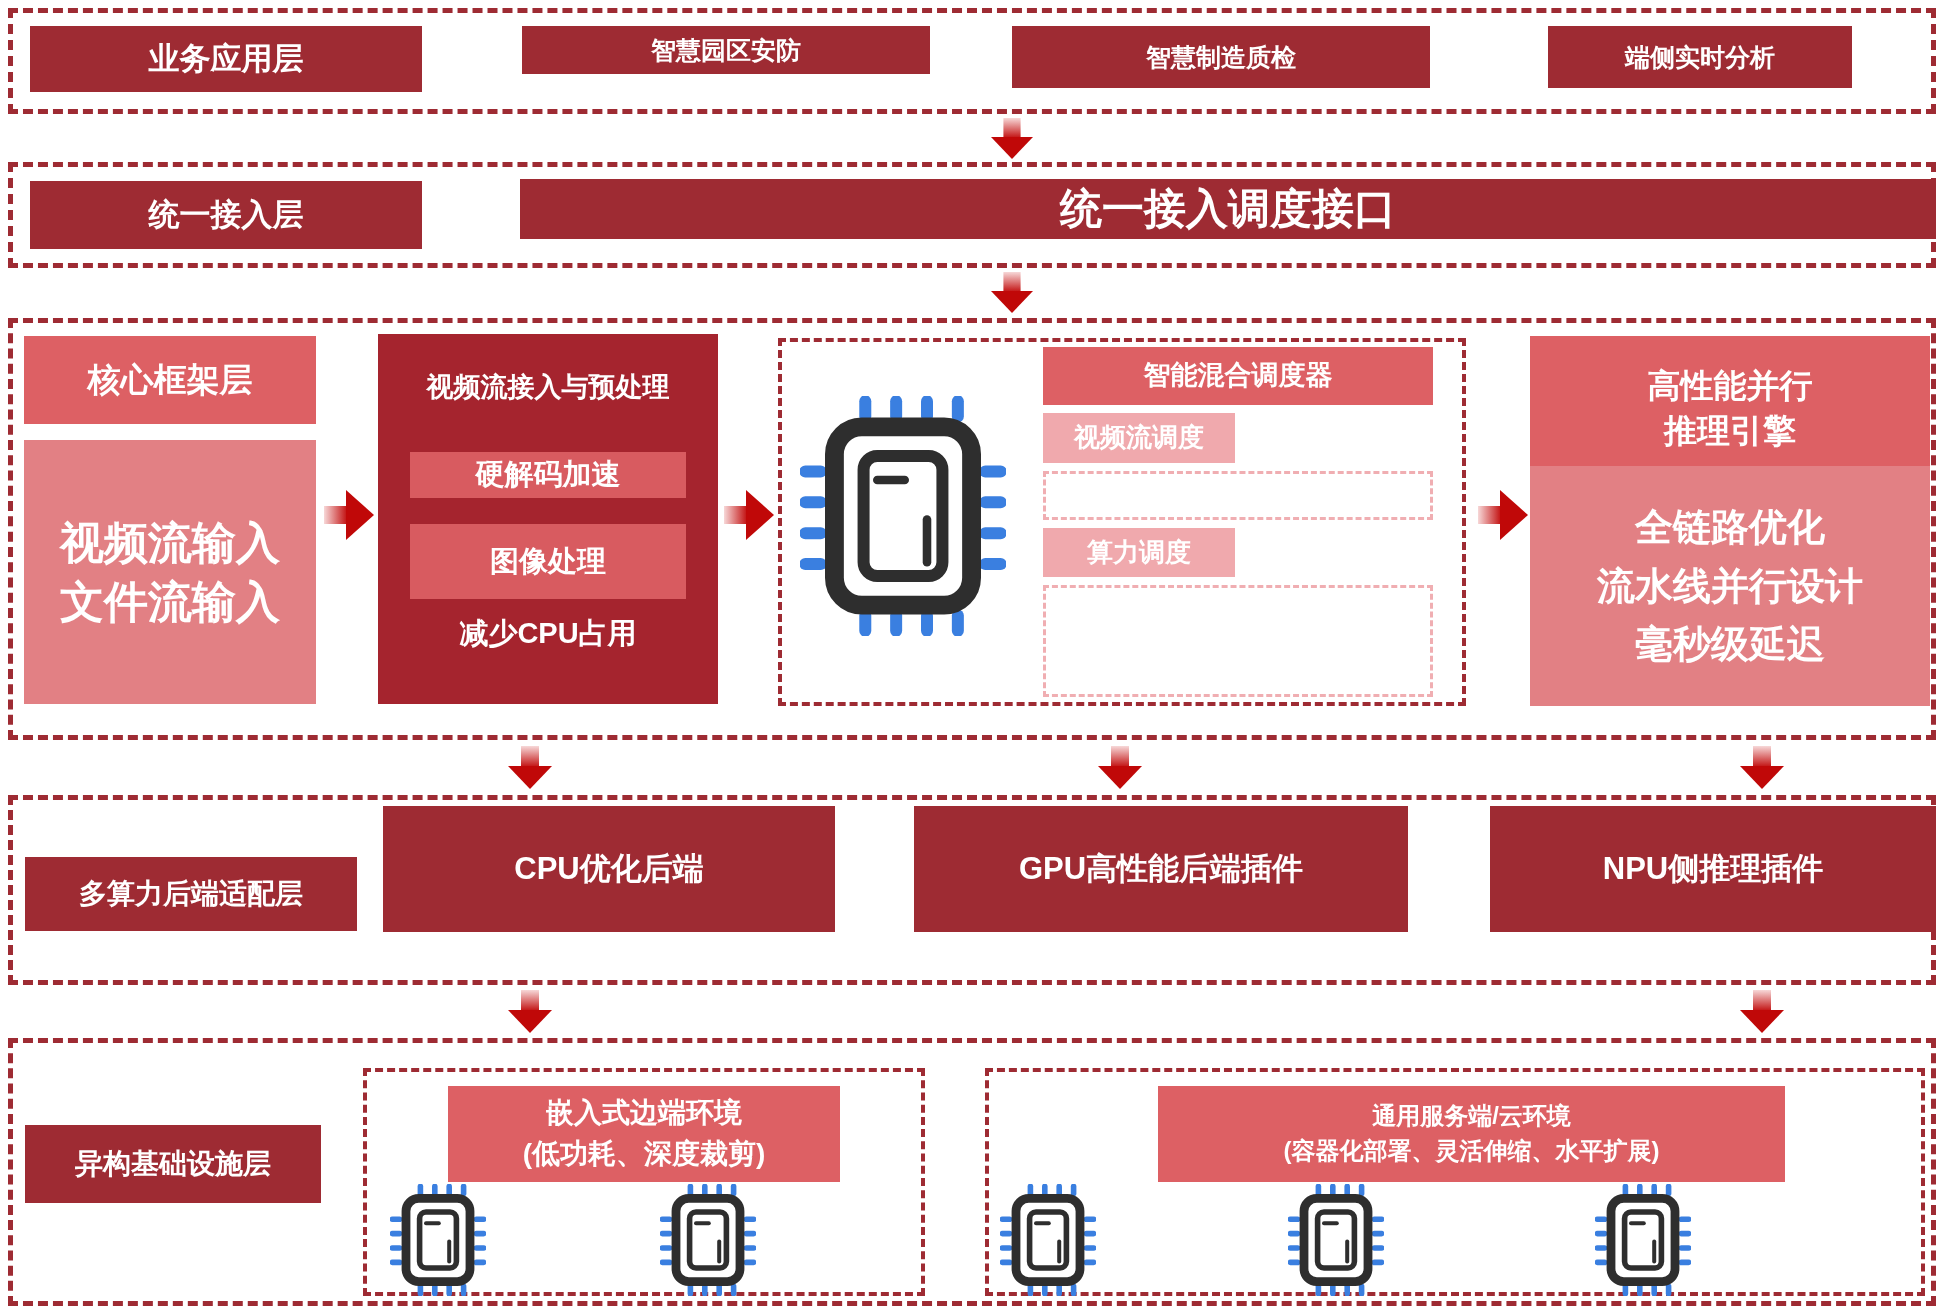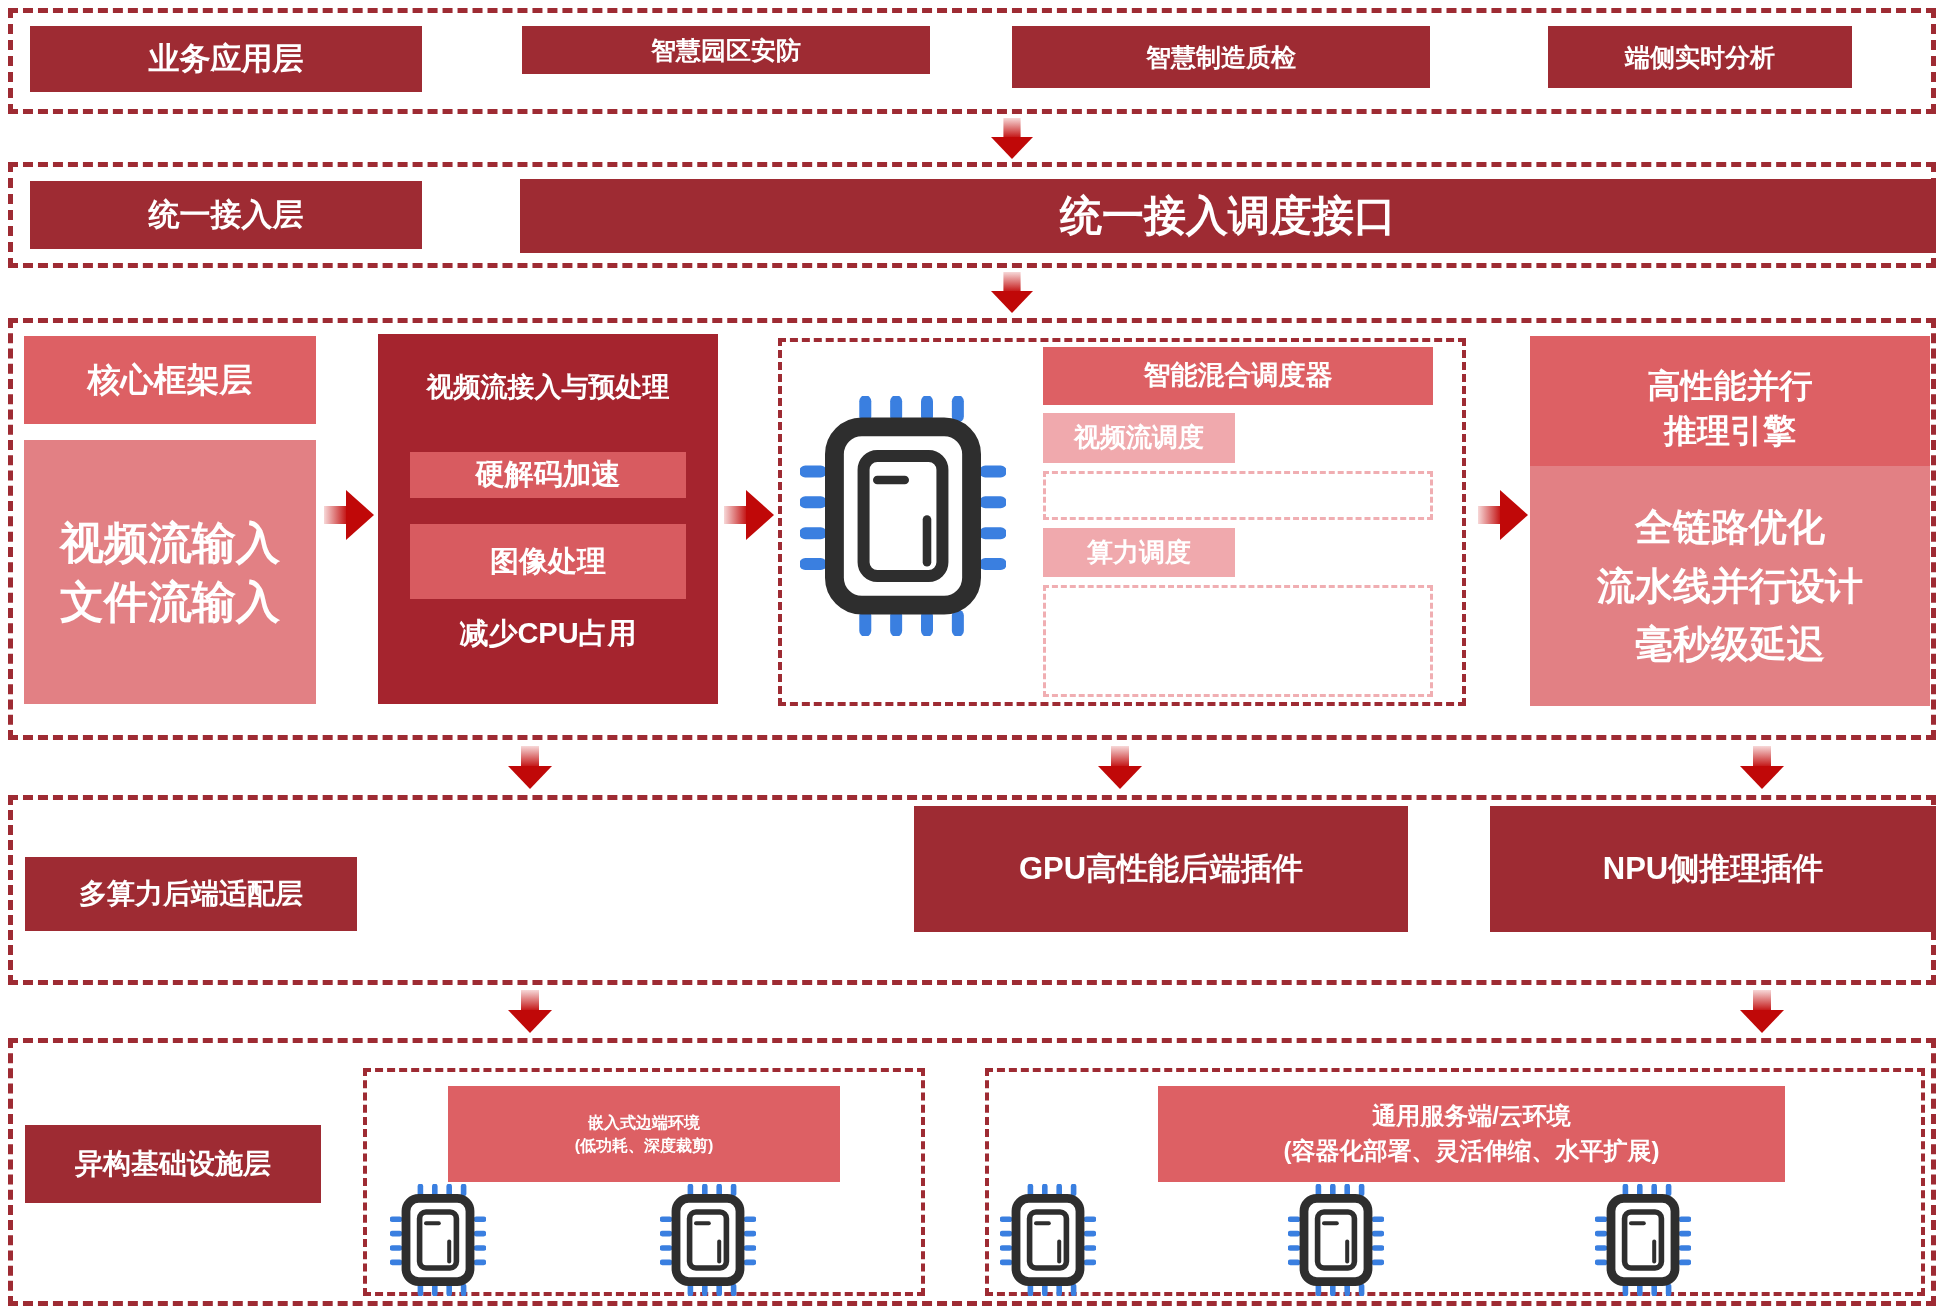--- a/index.html
+++ b/index.html
@@ -79,21 +79,21 @@
     <div class="abs solid bg-dark" style="left:999px;top:13px;width:418px;height:62px;font-size:25px">智慧制造质检</div>
     <div class="abs solid bg-dark" style="left:1535px;top:13px;width:304px;height:62px;font-size:25px">端侧实时分析</div>
   </div>
 
   <svg class="arrow-svg" style="left:988px;top:118px" width="48" height="42">
       <use href="#arrow-down"></use>
     </svg>
 
   <div class="sect" style="left:8px;top:162px;width:1928px;height:106px">
     <div class="abs solid bg-dark" style="left:17px;top:14px;width:392px;height:68px;font-size:31px">统一接入层</div>
-    <div class="abs solid bg-dark" style="left:507px;top:12px;width:1416px;height:74px;font-size:42px">统一接入调度接口</div>
+    <div class="abs solid bg-dark" style="left:507px;top:12px;width:1416px;height:60px;font-size:42px">统一接入调度接口</div>
   </div>
 
   <svg class="arrow-svg" style="left:988px;top:272px" width="48" height="42">
       <use href="#arrow-down"></use>
     </svg>
 
   <div class="sect" style="left:8px;top:318px;width:1928px;height:422px">
     <div class="abs solid bg-mid" style="left:11px;top:13px;width:292px;height:88px;font-size:33px">核心框架层</div>
 
     <div class="abs solid bg-light" style="left:11px;top:117px;width:292px;height:264px;font-size:44px;line-height:1.35">
@@ -149,36 +149,37 @@
     </svg>
   <svg class="arrow-svg" style="left:1096px;top:746px" width="48" height="44">
       <use href="#arrow-down"></use>
     </svg>
   <svg class="arrow-svg" style="left:1738px;top:746px" width="48" height="44">
       <use href="#arrow-down"></use>
     </svg>
 
   <div class="sect" style="left:8px;top:795px;width:1928px;height:190px">
     <div class="abs solid bg-dark" style="left:12px;top:57px;width:332px;height:74px;font-size:28px">多算力后端适配层</div>
+    <div class="abs solid bg-dark" style="left:370px;top:6px;width:452px;height:126px;font-size:31px">CPU优化后端</div>
     <div class="abs solid bg-dark" style="left:901px;top:6px;width:494px;height:126px;font-size:31px">GPU高性能后端插件</div>
     <div class="abs solid bg-dark" style="left:1477px;top:6px;width:446px;height:126px;font-size:31px">NPU侧推理插件</div>
   </div>
 
   <svg class="arrow-svg" style="left:506px;top:990px" width="48" height="44">
       <use href="#arrow-down"></use>
     </svg>
   <svg class="arrow-svg" style="left:1738px;top:990px" width="48" height="44">
       <use href="#arrow-down"></use>
     </svg>
 
   <div class="sect" style="left:8px;top:1038px;width:1928px;height:268px">
     <div class="abs solid bg-dark" style="left:12px;top:82px;width:296px;height:78px;font-size:28px">异构基础设施层</div>
 
     <div class="subsect" style="left:350px;top:25px;width:562px;height:228px">
-      <div class="abs solid bg-mid" style="left:81px;top:14px;width:392px;height:96px;font-size:16px;line-height:1.45">
+      <div class="abs solid bg-mid" style="left:81px;top:14px;width:392px;height:96px;font-size:28px;line-height:1.45">
         <div>嵌入式边端环境</div>
         <div>(低功耗、深度裁剪)</div>
       </div>
       <svg class="chip" style="left:23px;top:112px" width="96" height="112">
           <use href="#chip"></use>
         </svg>
       <svg class="chip" style="left:293px;top:112px" width="96" height="112">
           <use href="#chip"></use>
         </svg>
     </div>

